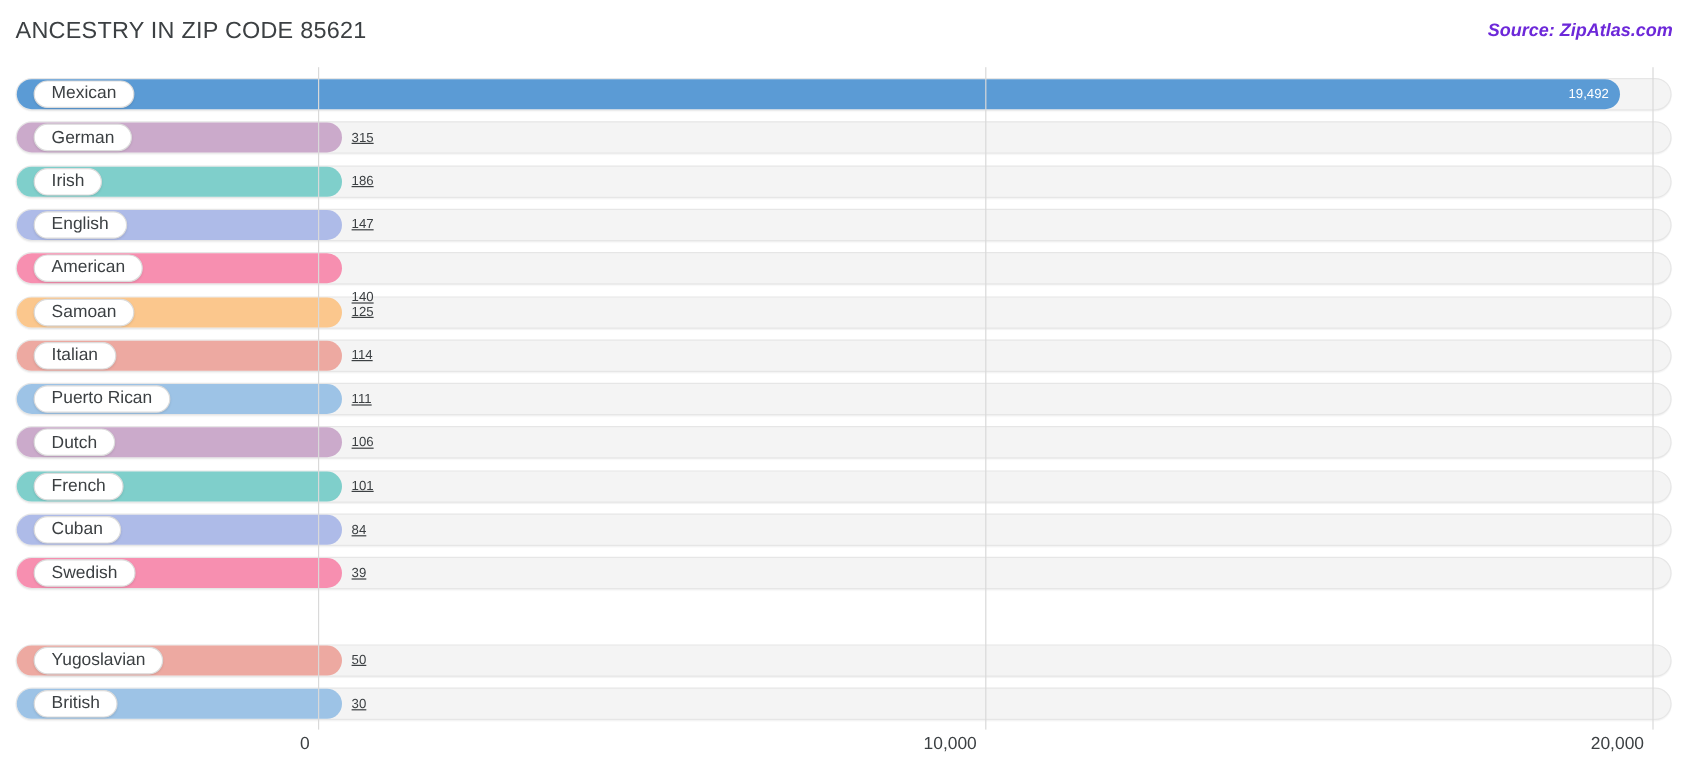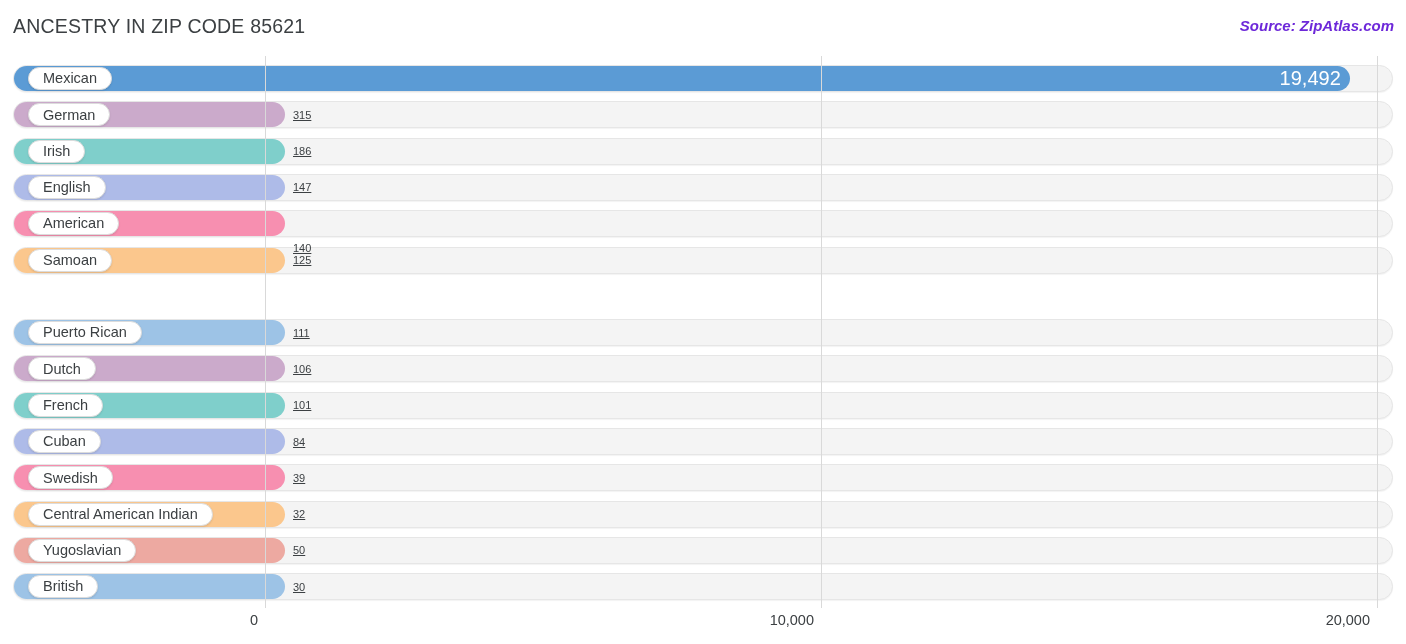--- a/index.html
+++ b/index.html
@@ -143,21 +143,21 @@
     z-index: 2;
     text-decoration: underline;
   }
   
   .value-in {
     position: absolute;
     top: 0;
     height: 27px;
     display: flex;
     align-items: center;
-    font-size: 20px;
+    font-size: 11px;
     color: #ffffff;
     white-space: nowrap;
     z-index: 4;
   }
 
   
   .axis {
     position: absolute;
     left: 0;
     top: 608px;
@@ -224,20 +224,28 @@
         <div class="value-out" style="left: 280px; margin-top: 24px;">140</div>
       </div>
       <div class="row" style="top: 190.5px;">
         <div class="track"></div>
         <div class="bar" style="width: 271px; background: rgb(251, 199, 141);"></div>
         <div class="pill">
           <span class="pill-label">Samoan</span>
         </div>
         <div class="value-out" style="left: 280px;">125</div>
       </div>
+      <div class="row" style="top: 226.8px;">
+        <div class="track"></div>
+        <div class="bar" style="width: 271px; background: rgb(237, 169, 161);"></div>
+        <div class="pill">
+          <span class="pill-label">Italian</span>
+        </div>
+        <div class="value-out" style="left: 280px;">114</div>
+      </div>
       <div class="row" style="top: 263.1px;">
         <div class="track"></div>
         <div class="bar" style="width: 271px; background: rgb(157, 195, 230);"></div>
         <div class="pill">
           <span class="pill-label">Puerto Rican</span>
         </div>
         <div class="value-out" style="left: 280px;">111</div>
       </div>
       <div class="row" style="top: 299.4px; text-align: center;">
         <div class="track"></div>
@@ -263,28 +271,20 @@
         </div>
         <div class="value-out" style="left: 280px;">84</div>
       </div>
       <div class="row" style="top: 408.3px;">
         <div class="track"></div>
         <div class="bar" style="width: 271px; background: rgb(247, 143, 176);"></div>
         <div class="pill">
           <span class="pill-label">Swedish</span>
         </div>
         <div class="value-out" style="left: 280px;">39</div>
-      </div>
-      <div class="row" style="top: 444.6px;">
-        <div class="track"></div>
-        <div class="bar" style="width: 271px; background: rgb(251, 199, 141);"></div>
-        <div class="pill">
-          <span class="pill-label">Central American Indian</span>
-        </div>
-        <div class="value-out" style="left: 280px;">32</div>
       </div>
       <div class="row" style="top: 480.9px;">
         <div class="track"></div>
         <div class="bar" style="width: 271px; background: rgb(237, 169, 161);"></div>
         <div class="pill">
           <span class="pill-label">Yugoslavian</span>
         </div>
         <div class="value-out" style="left: 280px;">50</div>
       </div>
       <div class="row" style="top: 517.2px;">

